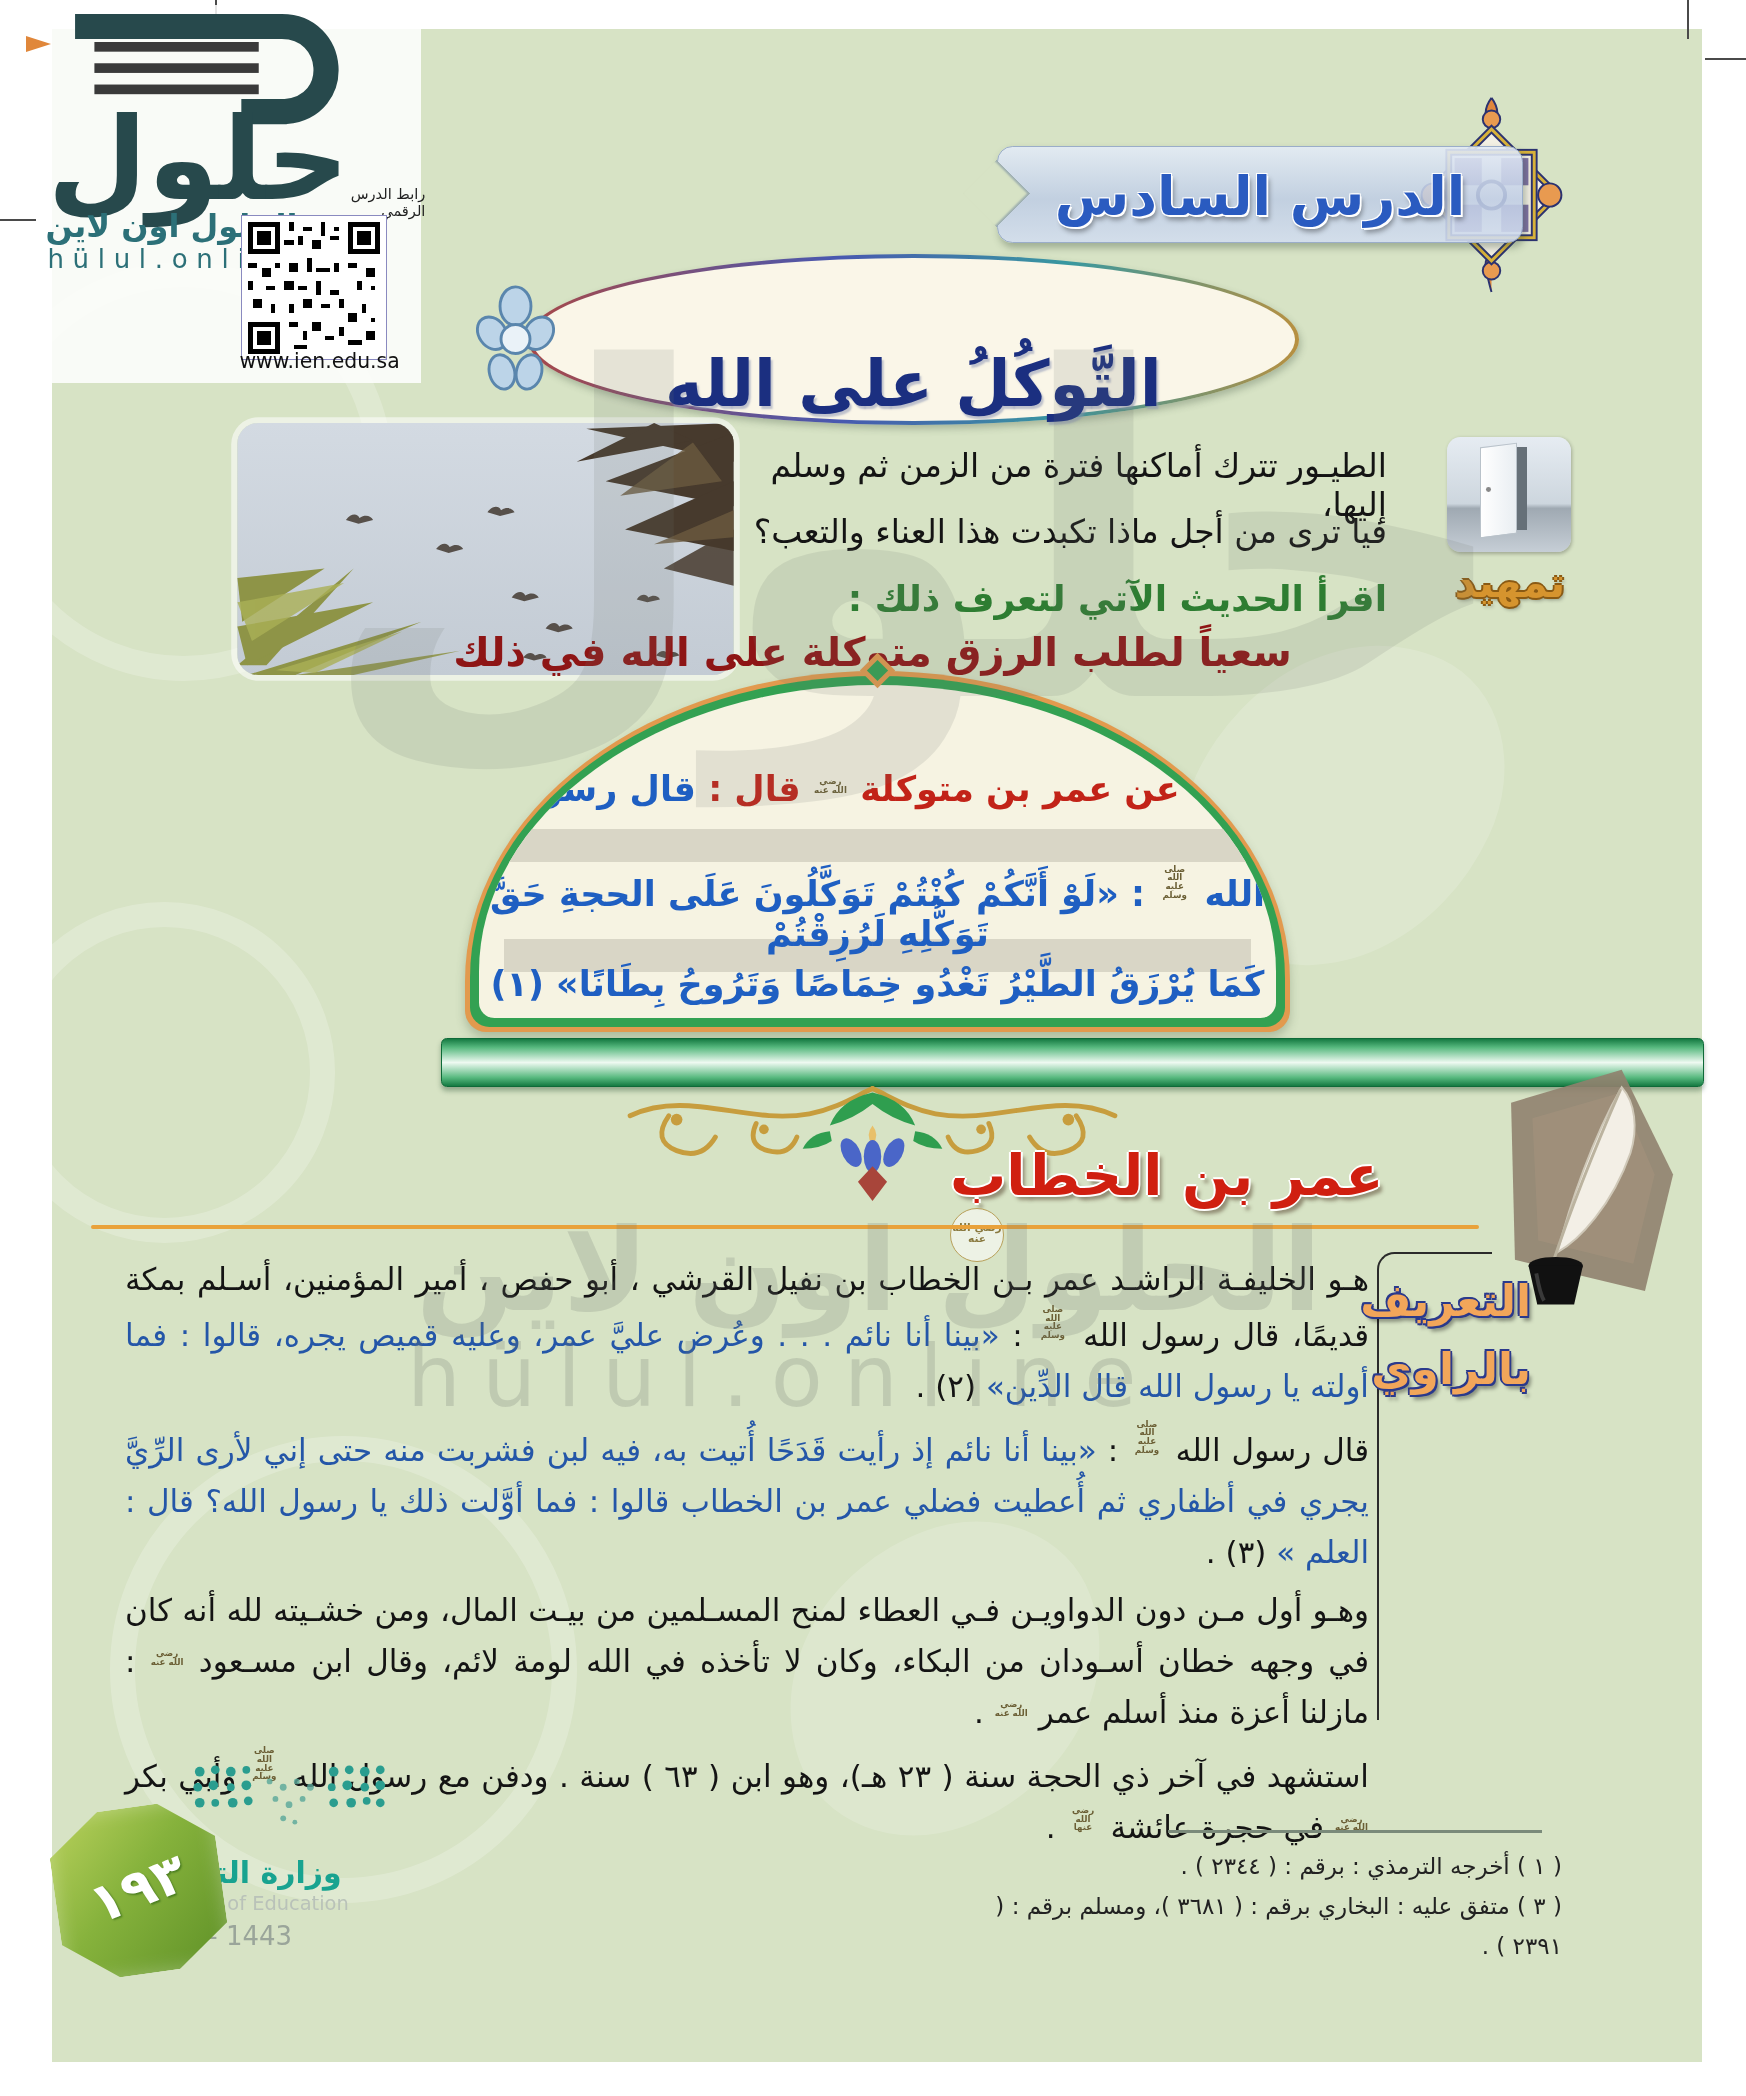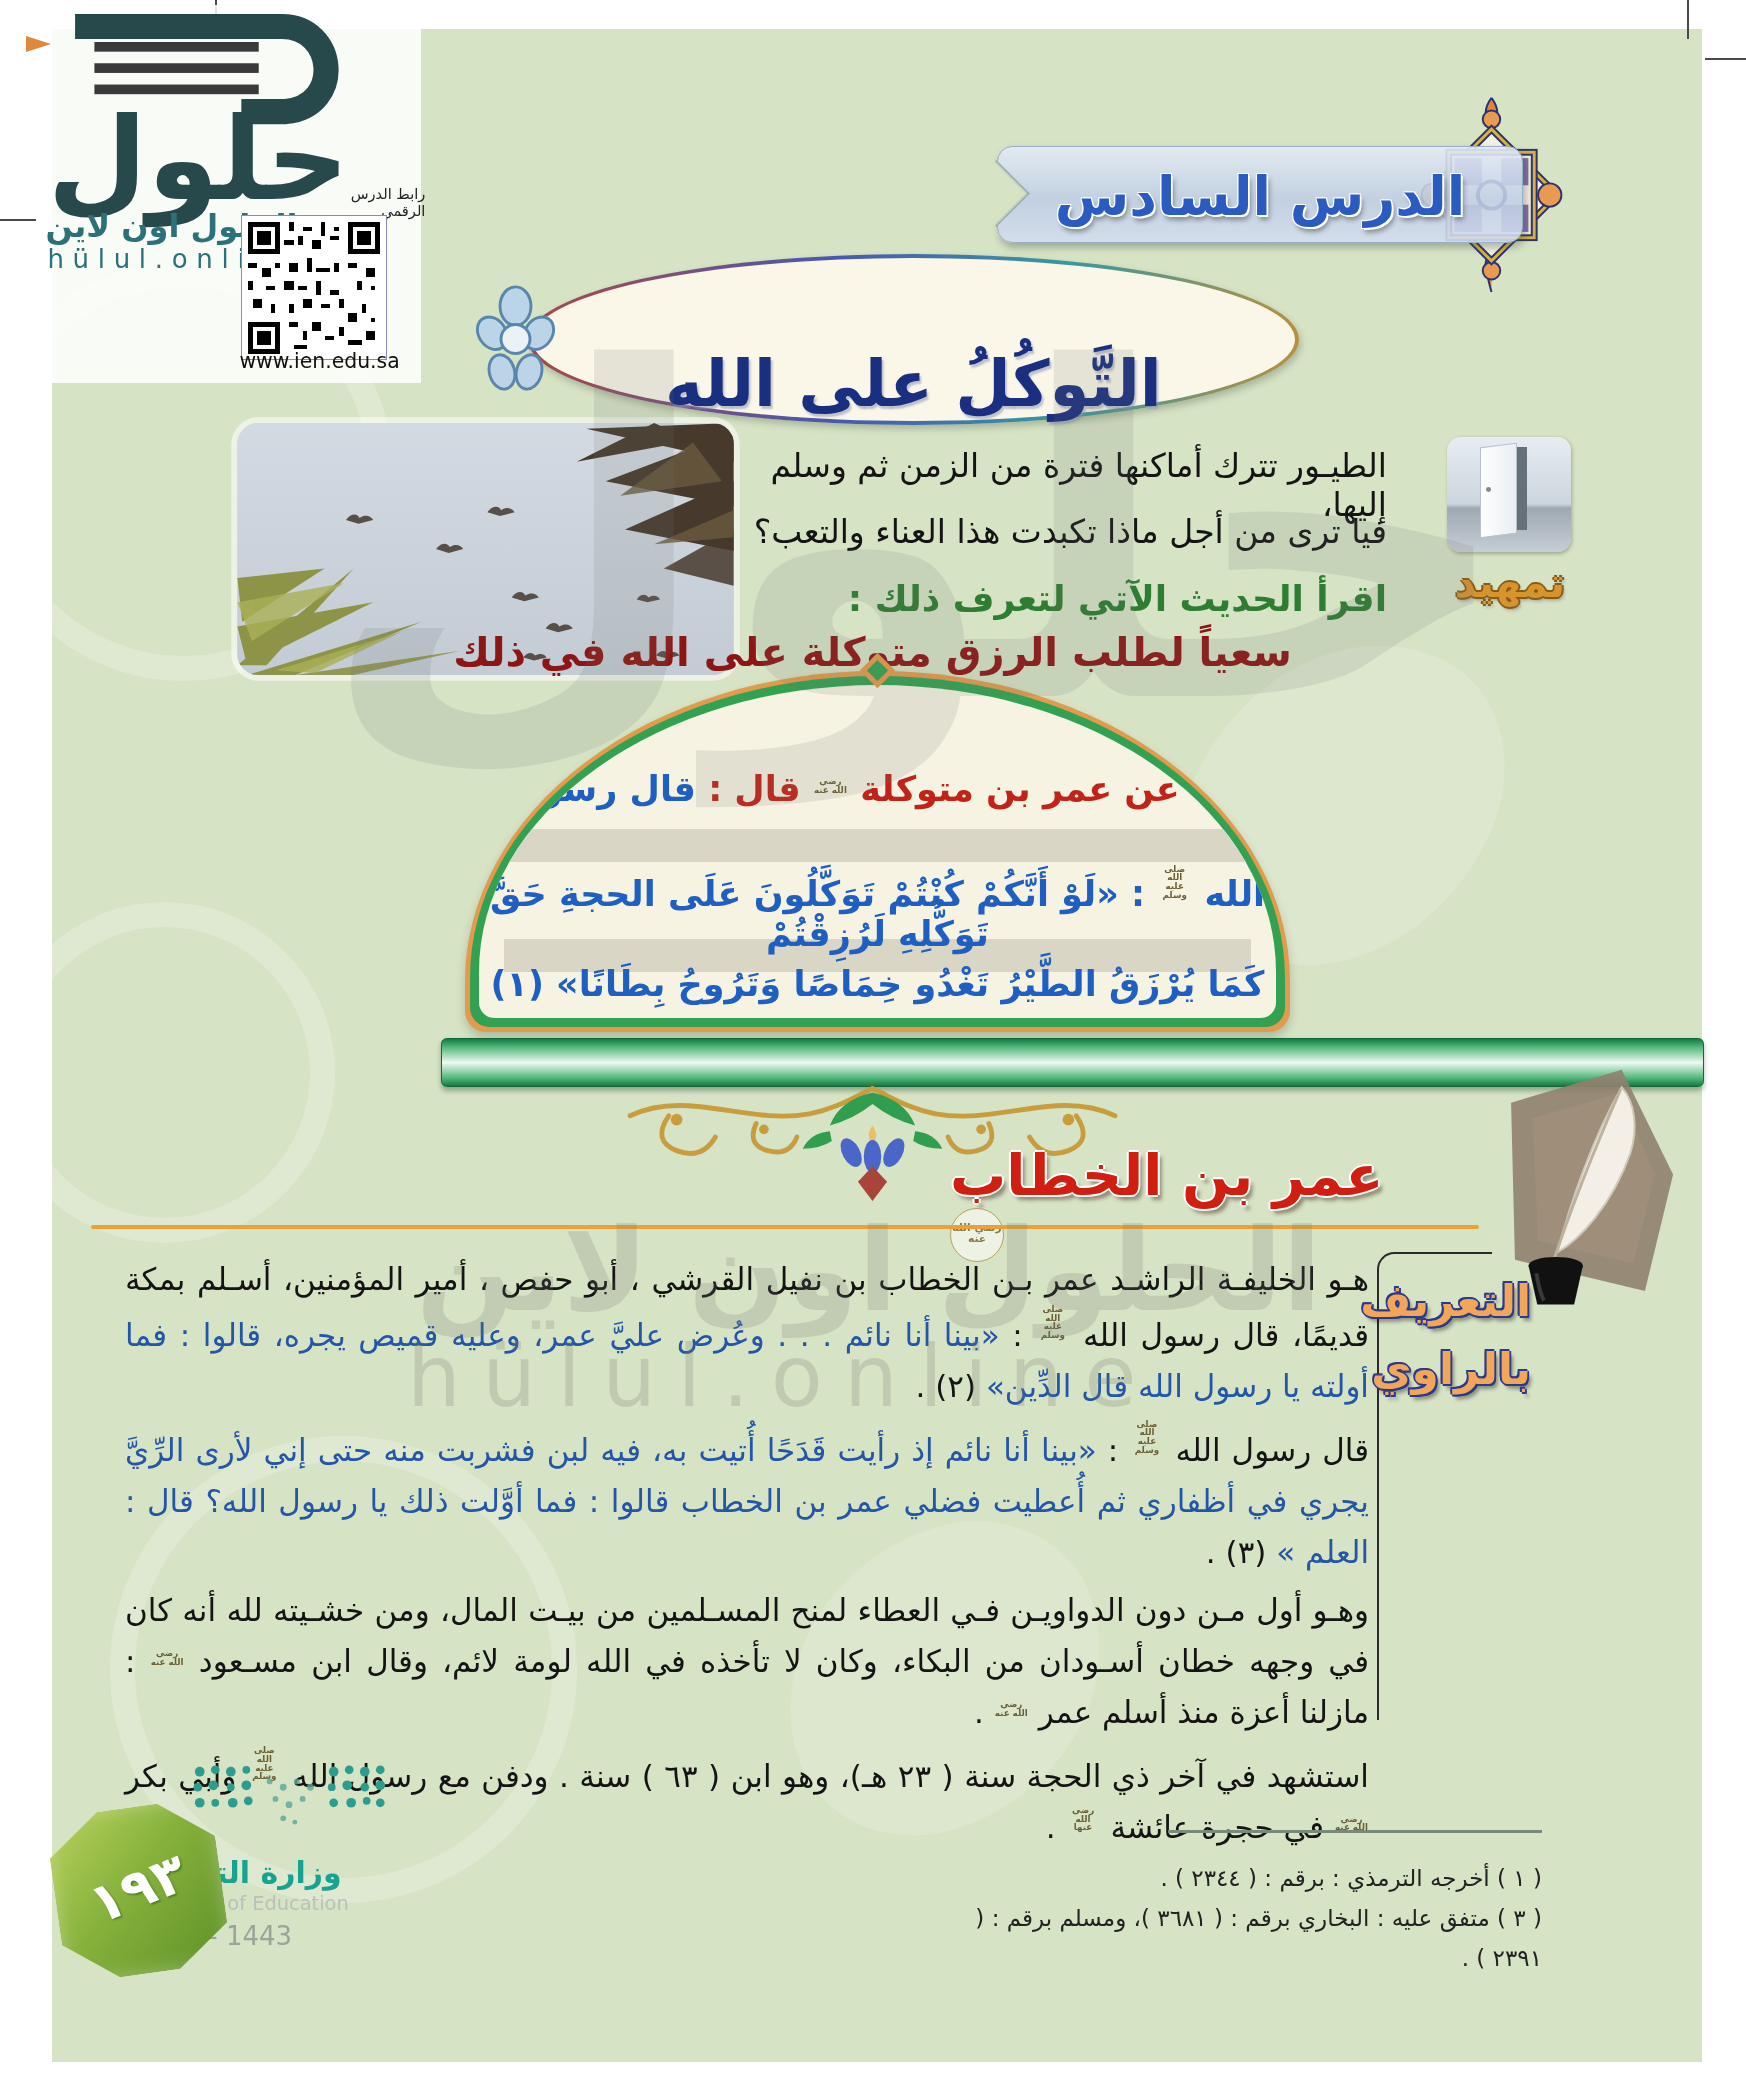--- a/index.html
+++ b/index.html
@@ -401,21 +401,21 @@
       <span class="hon">صلى الله عليه وسلم</span>
       <span> وأبي بكر</span>
       <span class="hon">رضي الله عنه</span>
       <span> في حجرة عائشة</span>
       <span class="hon">رضي الله عنها</span>
       <span> .</span>
     </p>
   </div>
 
   <div class="abs foot-rule" style="left:1169px;top:1830px;width:374px;"></div>
-  <div class="abs footnote" style="left:922px;top:1846px;width:621px;margin-top:12px;">
+  <div class="abs footnote" style="left:942px;top:1846px;width:621px;">
     <div>( ١ ) أخرجه الترمذي : برقم : ( ٢٣٤٤ ) .</div>
     <div>( ٣ ) متفق عليه : البخاري برقم : ( ٣٦٨١ )، ومسلم برقم : ( ٢٣٩١ ) .</div>
   </div>
 
   <svg class="abs" style="left:189px;top:1762px;" width="204" height="66" viewBox="0 0 210 68">
     <g fill="#2a9d8f">
       <circle cx="12" cy="10" r="5"></circle>
         <circle cx="28" cy="8" r="4.5"></circle>
         <circle cx="44" cy="10" r="5"></circle>
         <circle cx="60" cy="8" r="4"></circle>

